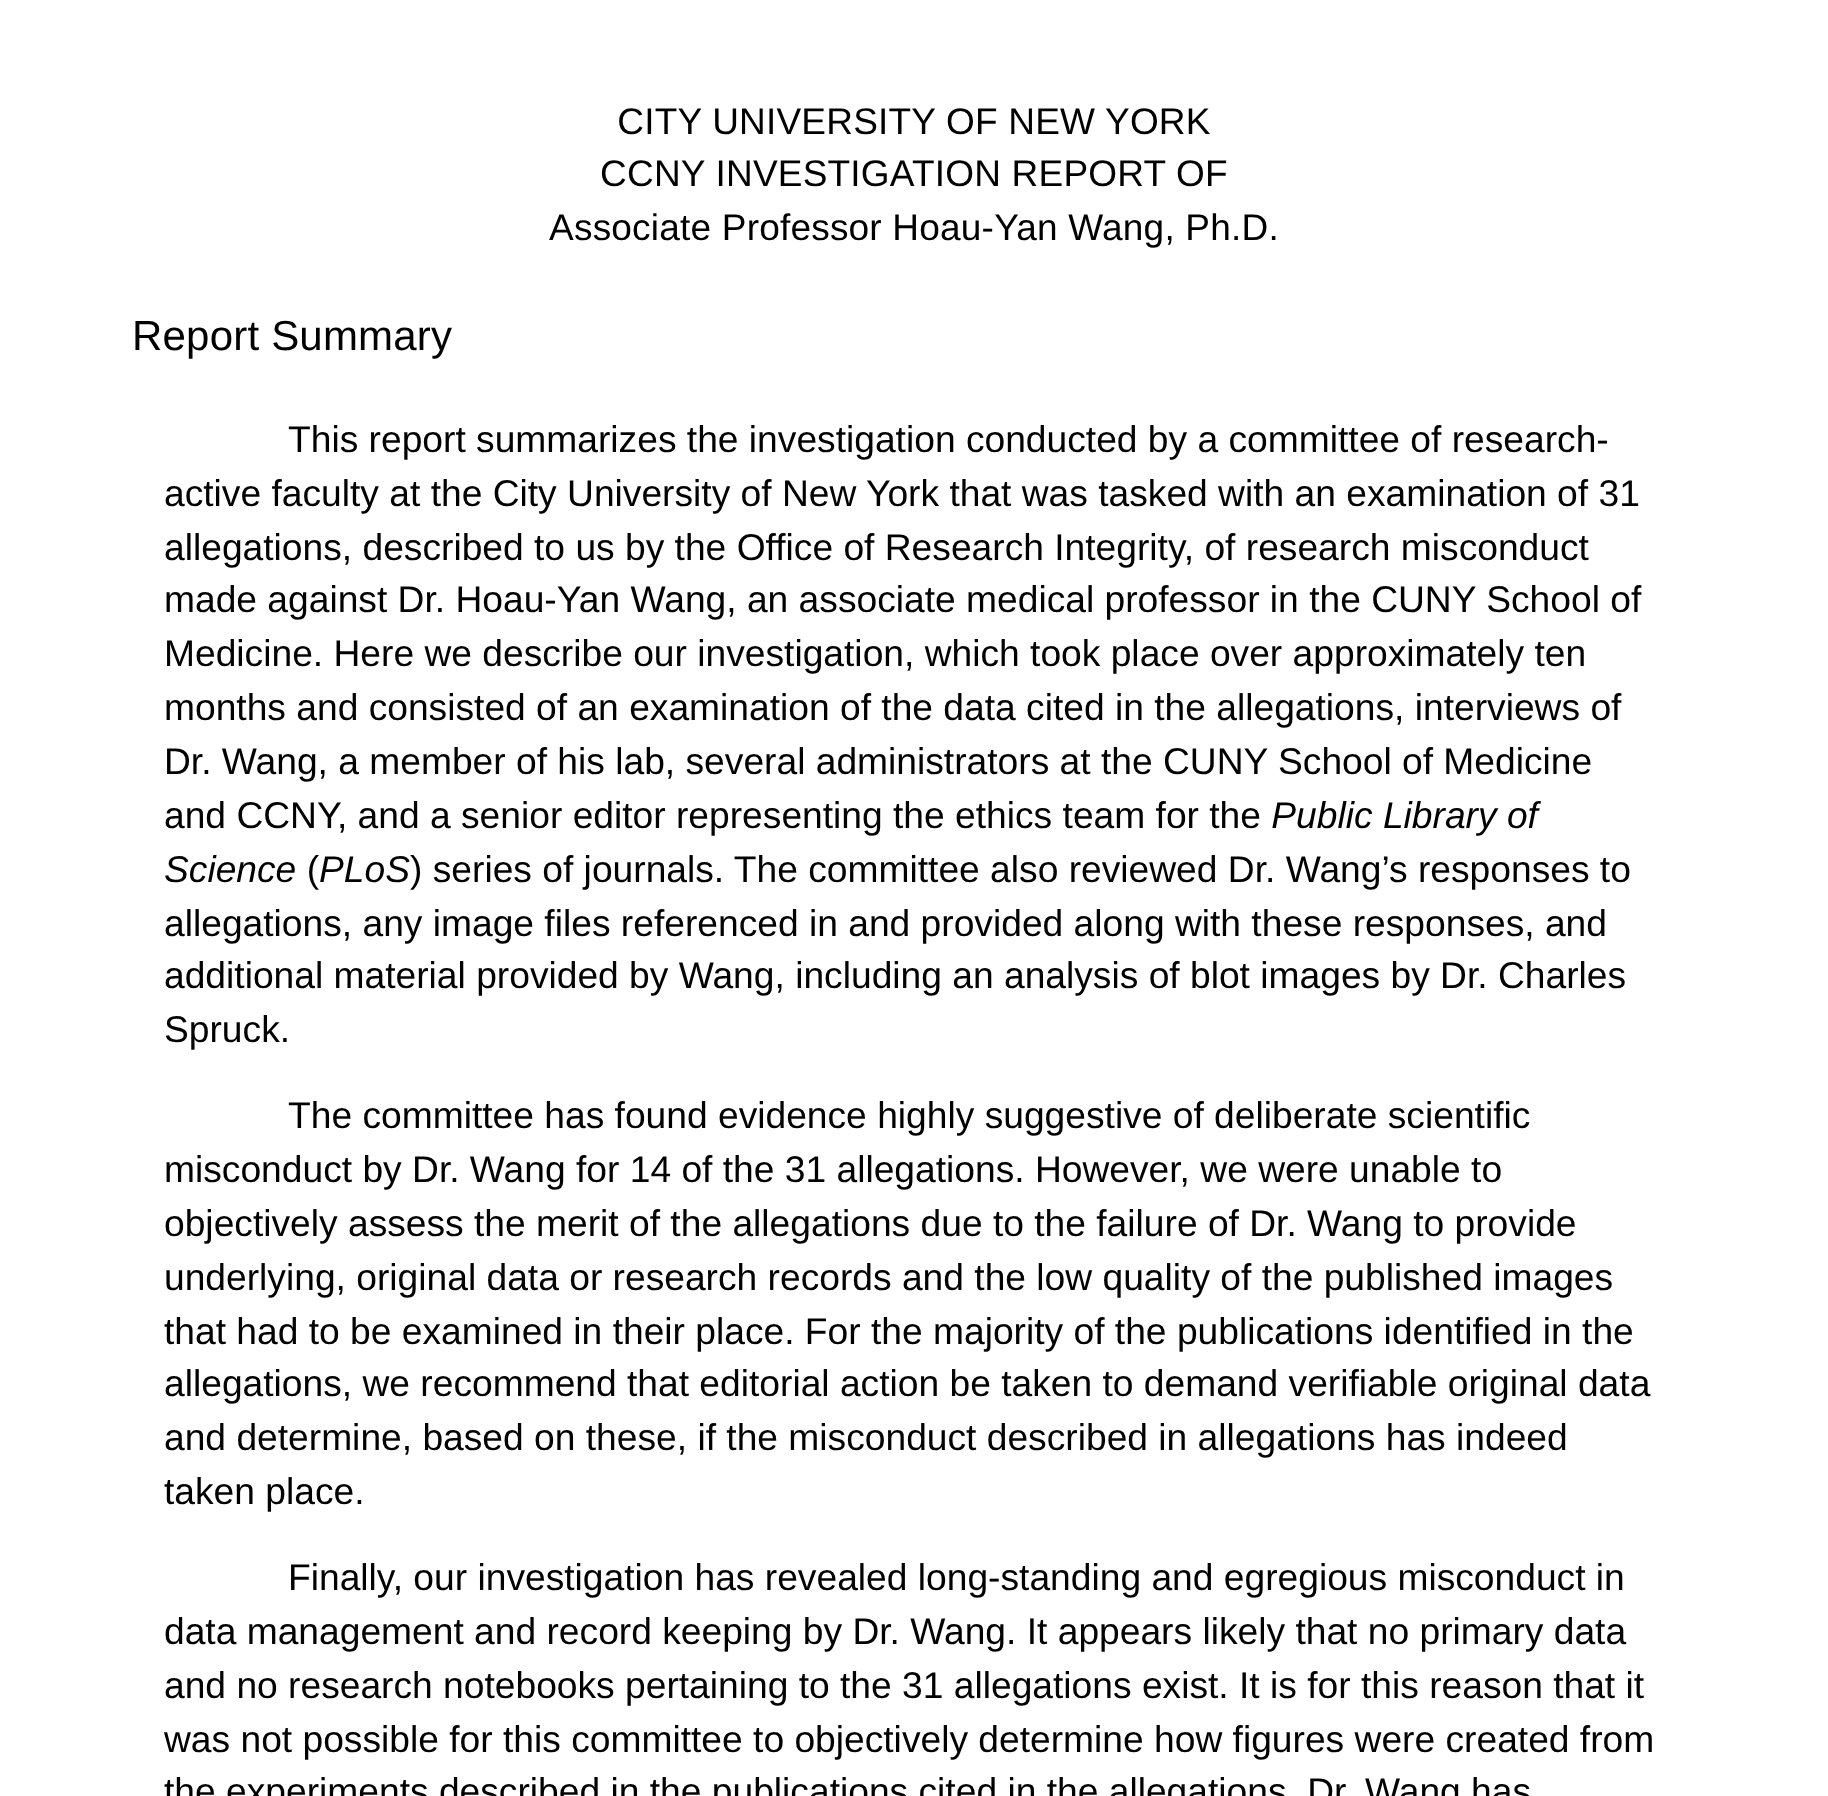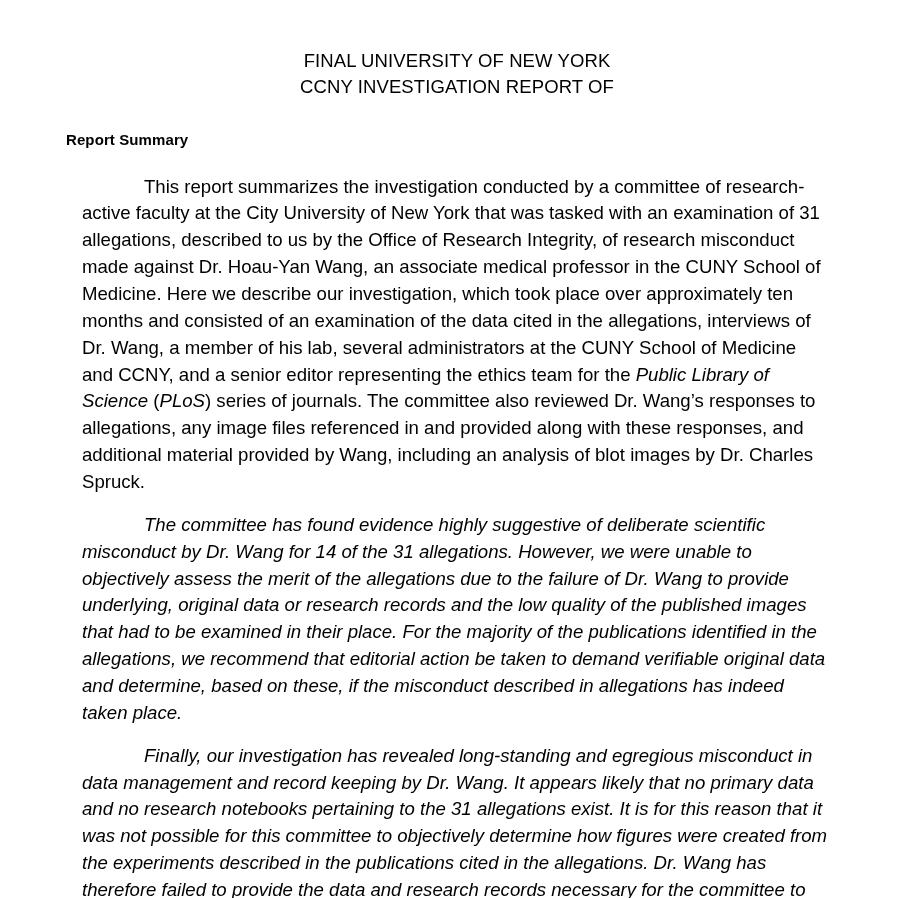--- a/index.html
+++ b/index.html
@@ -25,51 +25,51 @@
     text-align: center;
     font-size: 18.5px;
     line-height: 1.42;
     letter-spacing: 0.1px;
   }
   .doc-header div {
     white-space: pre;
   }
   .section-title {
     margin-top: 30px;
-    font-size: 15px;
-    font-weight: bold;
+    font-size: 21px;
+    font-weight: normal;
     letter-spacing: 0.1px;
   }
   .body-block {
     margin-top: 26px;
     font-size: 18.6px;
     line-height: 1.445;
     text-align: left;
   }
   .para {
     margin: 16px;
     text-indent: 62px;
     letter-spacing: 0.0px;
   }
   .para + .para {
     margin-top: 0;
-    font-style: italic;
   }
   .italic {
     font-style: italic;
   }
 </style>
 </head>
 <body>
 
 <div class="page">
 
   <div class="doc-header">
-    <div>FINAL UNIVERSITY OF NEW YORK</div>
+    <div>CITY UNIVERSITY OF NEW YORK</div>
     <div>CCNY INVESTIGATION REPORT OF</div>
+    <div>Associate Professor Hoau-Yan Wang, Ph.D.</div>
   </div>
 
   <div class="section-title">Report Summary</div>
 
   <div class="body-block">
     <p class="para"><span>This report summarizes the investigation conducted by a committee of research-active faculty at the City University of New York that was tasked with an examination of 31 allegations, described to us by the Office of Research Integrity, of research misconduct made against Dr. Hoau-Yan Wang, an associate medical professor in the CUNY School of Medicine. Here we describe our investigation, which took place over approximately ten months and consisted of an examination of the data cited in the allegations, interviews of Dr. Wang, a member of his lab, several administrators at the CUNY School of Medicine and CCNY, and a senior editor representing the ethics team for the </span><span class="italic">Public Library of Science</span><span> (</span><span class="italic">PLoS</span><span>) series of journals. The committee also reviewed Dr. Wang’s responses to allegations, any image files referenced in and provided along with these responses, and additional material provided by Wang, including an analysis of blot images by Dr. Charles Spruck.</span></p>
     <p class="para">The committee has found evidence highly suggestive of deliberate scientific misconduct by Dr. Wang for 14 of the 31 allegations. However, we were unable to objectively assess the merit of the allegations due to the failure of Dr. Wang to provide underlying, original data or research records and the low quality of the published images that had to be examined in their place. For the majority of the publications identified in the allegations, we recommend that editorial action be taken to demand verifiable original data and determine, based on these, if the misconduct described in allegations has indeed taken place.</p>
     <p class="para">Finally, our investigation has revealed long-standing and egregious misconduct in data management and record keeping by Dr. Wang. It appears likely that no primary data and no research notebooks pertaining to the 31 allegations exist. It is for this reason that it was not possible for this committee to objectively determine how figures were created from the experiments described in the publications cited in the allegations. Dr. Wang has therefore failed to provide the data and research records necessary for the committee to directly address the concerns surrounding the published work under identified in the allegations. Thus, the integrity of Dr. Wang’s work remains highly questionable.</p>
   </div>
 

